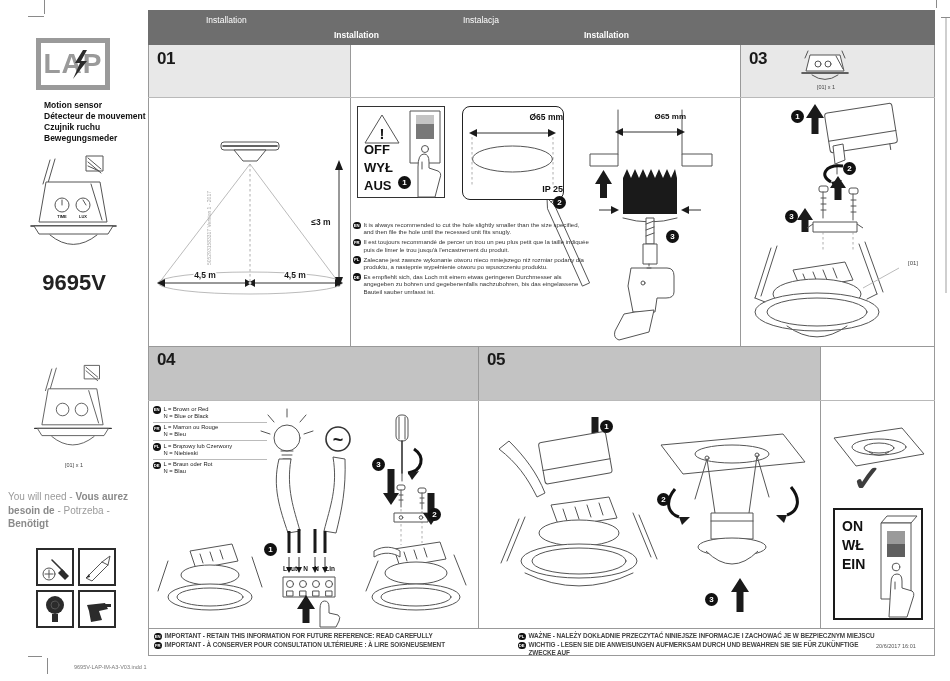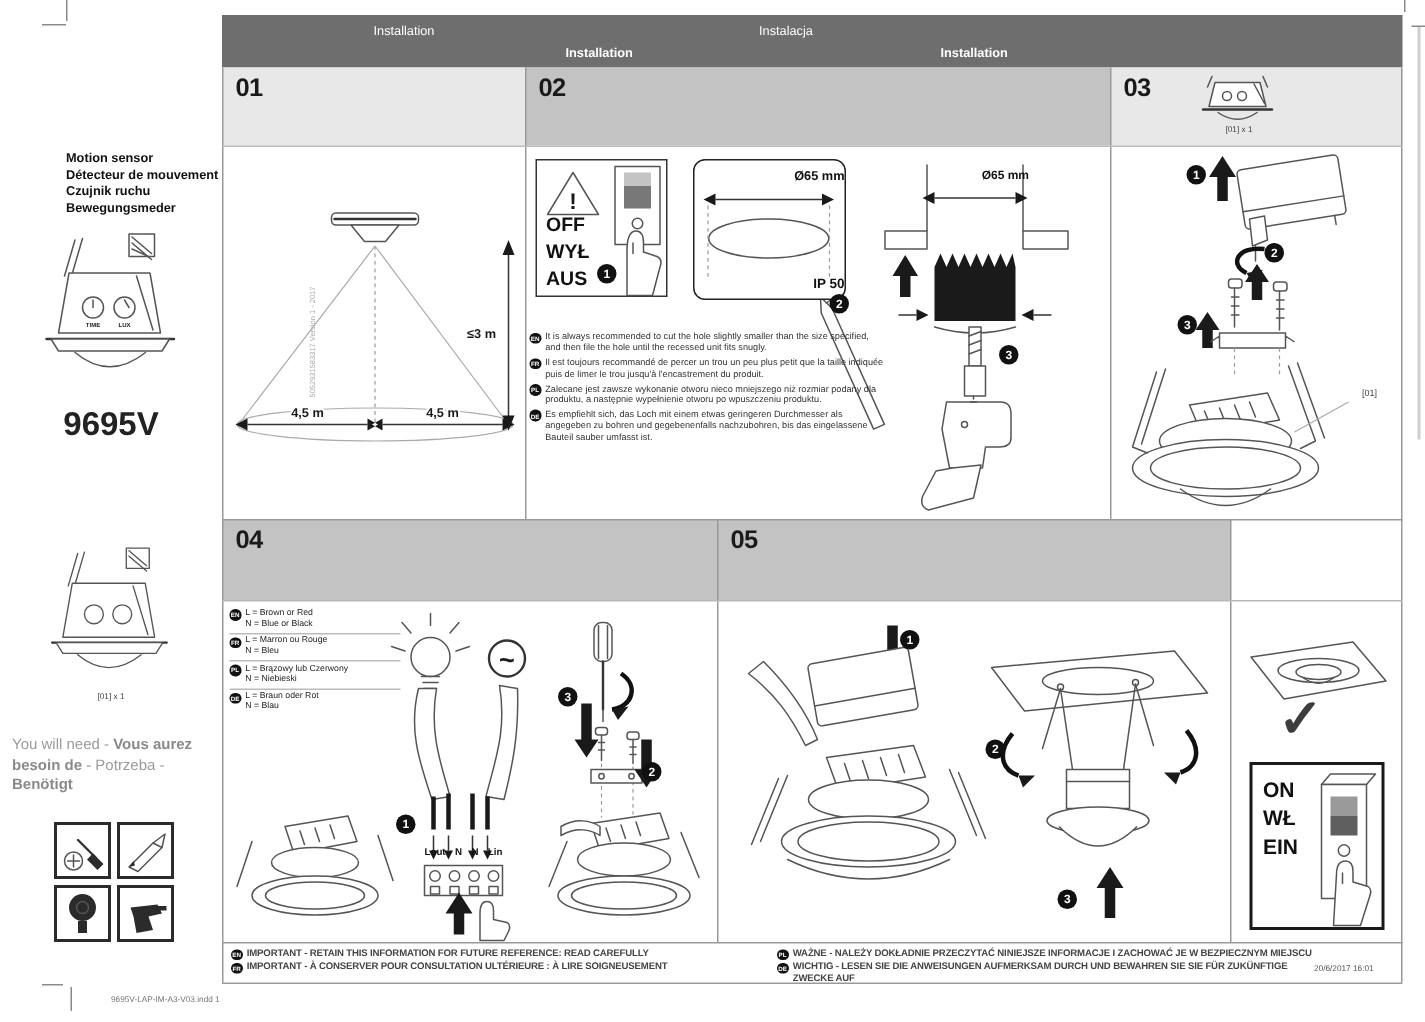--- a/index.html
+++ b/index.html
@@ -5,21 +5,21 @@
   html,body{margin:0;padding:0;background:#fff;}
   .sheet{position:relative;width:950px;height:681px;background:#fff;overflow:hidden;
          font-family:"Liberation Sans",sans-serif;color:#222;}
   .abs{position:absolute;}
   
   .vline,.hline{position:absolute;background:#999;}
   .lite{background:#b9b9b9;}
   .crop{position:absolute;background:#8a8a8a;}
   
   .topbar{position:absolute;left:148px;top:10px;width:787px;height:35px;background:#6e6e6e;}
-  .tb-label{position:absolute;color:#fff;font-size:8.5px;margin-left:43px;}
+  .tb-label{position:absolute;color:#fff;font-size:8.5px;}
   .tb-bold{font-weight:700;}
   
   .hdr{position:absolute;height:52px;box-sizing:border-box;}
   .hdr-light{background:#e8e8e8;}
   .hdr-mid{background:#c3c3c3;}
   .panel-num{position:absolute;left:9px;top:4px;font-size:17px;font-weight:700;color:#1a1a1a;letter-spacing:-.5px;}
   
   .step{position:absolute;width:13px;height:13px;border-radius:50%;background:#111;color:#fff;
         font-size:8px;font-weight:700;display:flex;align-items:center;justify-content:center;z-index:6;}
   
@@ -80,20 +80,26 @@
 <div class="sheet">
 
 <div class="crop" style="left:44px;top:0;width:1px;height:14px;"></div>
 <div class="crop" style="left:28px;top:16px;width:16px;height:1px;"></div>
 <div class="crop" style="left:936px;top:0;width:1px;height:8px;"></div>
 <div class="crop" style="left:941px;top:17px;width:9px;height:1px;"></div>
 <div class="crop" style="left:28px;top:656px;width:14px;height:1px;"></div>
 <div class="crop" style="left:47px;top:658px;width:1px;height:16px;"></div>
 <div class="crop" style="left:945px;top:18px;width:2px;height:275px;background:#cfcfcf;"></div>
 
+<div class="logo">
+  <span class="logo-txt">LAP</span>
+  <svg width="16" height="34" style="left:31px;top:6px;">
+    <path d="M11 1 L3 14 L8 14 L1 30 L15 12 L9 12 L15 1 Z" fill="#2b2b2b"></path>
+  </svg>
+</div>
 <div class="names">
   <div>Motion sensor</div>
   <div>Détecteur de mouvement</div>
   <div>Czujnik ruchu</div>
   <div>Bewegungsmeder</div>
 </div>
 <div class="vertxt">5052931583317 Version 1 - 2017</div>
 
 <svg width="92" height="112" style="left:28px;top:150px;">
   <path class="ln" d="M22 10 L15 34 M27 9 L20 33"></path>
@@ -165,23 +171,20 @@
 </div>
 
 <div class="topbar"></div>
 <div class="tb-label" style="left:206px;top:15px;">Installation</div>
 <div class="tb-label" style="left:463px;top:15px;">Instalacja</div>
 <div class="tb-label tb-bold" style="left:334px;top:30px;">Installation</div>
 <div class="tb-label tb-bold" style="left:584px;top:30px;">Installation</div>
 
 <div class="hdr hdr-light" style="left:148px;top:45px;width:202px;">
   <span class="panel-num">01</span>
-</div>
-<div class="hdr hdr-mid" style="left:350px;top:45px;width:390px;">
-  <span class="panel-num">02</span>
 </div>
 <div class="hdr hdr-light" style="left:740px;top:45px;width:195px;">
   <span class="panel-num">03</span>
 </div>
 <svg width="52" height="36" style="left:800px;top:47px;">
   <path class="fw" d="M10 8 L40 8 L44 24 L6 24 Z"></path>
   <circle class="ln" cx="18" cy="17" r="3"></circle>
       <circle class="ln" cx="28" cy="17" r="3"></circle>
   <path class="ln" d="M36 9 L43 22 M8 4 L5 11 M42 4 L45 11"></path>
   <path class="ln2" d="M2 26 H48"></path>
@@ -271,21 +274,21 @@
 </div>
 
 <div class="boxB">
   <div class="bx-lbl" style="top:5px;font-size:8.5px;">Ø65 mm</div>
   <svg width="99" height="91">
     <path class="dim" d="M14 26 H85"></path>
     <path class="blk" d="M14 22 L6 26 L14 30 Z M85 22 L93 26 L85 30 Z"></path>
     <ellipse class="ln" cx="49.5" cy="52" rx="40" ry="13"></ellipse>
     <path class="dsh" d="M9 30 V80 M90 30 V80"></path>
   </svg>
-  <div class="bx-lbl" style="bottom:5px;font-size:9px;">IP 50</div>
+  <div class="bx-lbl" style="bottom:5px;font-size:9px;">IP 25</div>
 </div>
 <div class="bx-lbl" style="left:614px;top:112px;width:72px;font-size:8px;z-index:5;">Ø65 mm</div>
 
 <div class="abs" style="left:353px;top:221px;width:238px;">
   <div class="note-row">
     <span class="badge">EN</span>
     <span class="note-txt">It is always recommended to cut the hole slightly smaller than the size specified, and then file the hole until the recessed unit fits snugly.</span>
   </div>
   <div class="note-row">
     <span class="badge">FR</span>

